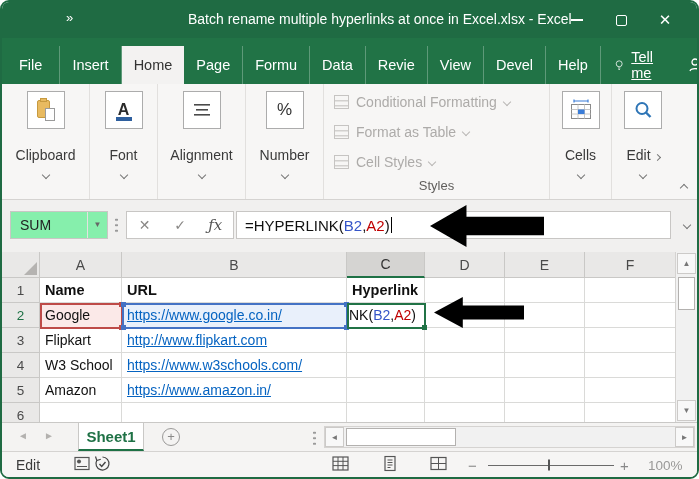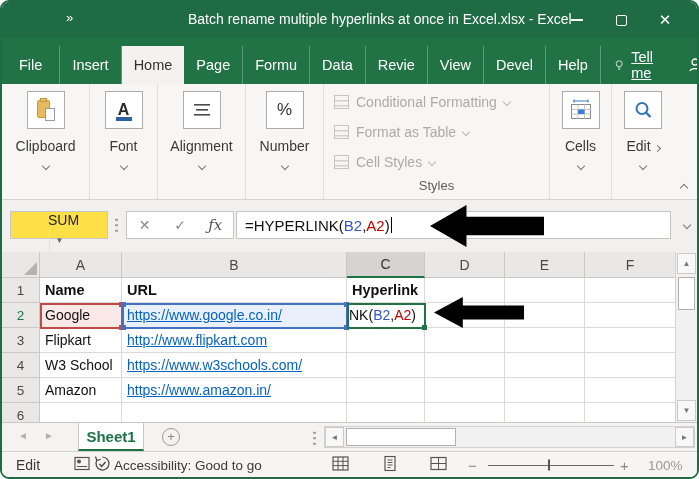--- a/index.html
+++ b/index.html
@@ -23,21 +23,21 @@
   .rtab.active { background:#F3F2F1; color:#333; border-right:none; }
   .tellme { height:38px; display:flex; align-items:center; gap:8px; padding:0 14px; font-size:14.5px;text-decoration:underline; }
   .share { height:38px; display:flex; align-items:center; gap:7px; padding:0 14px; margin-left:auto; font-size:14.5px; }
 
   
   .ribbon { position:absolute; top:82px; left:0; right:0; height:116px; background:#F7F6F5; border-bottom:1px solid #D5D3D1; }
   .rgroup { position:absolute; top:0; bottom:0; display:flex; flex-direction:column; align-items:center; border-right:1px solid #E2E0DE; }
   .g-clip { left:0; width:88px; } .g-font { left:88px; width:68px; } .g-align { left:156px; width:88px; } .g-num { left:244px; width:78px; }
   .g-cells { left:548px; width:62px; border-right:1px solid #E2E0DE; } .g-edit { left:610px; width:62px; border-right:none; }
   .iconbox { width:38px; height:38px; margin-top:7px; background:#fff; border:1px solid #ACACAC; display:flex; align-items:center; justify-content:center; position:relative; }
-  .glabel { margin-top:9px; font-size:14px; color:#3A3A3A; white-space:nowrap; }
+  .glabel { margin-top:18px; font-size:14px; color:#3A3A3A; white-space:nowrap; }
   .gchev { margin-top:9px; }
   .chv { display:inline-block; width:6px; height:6px; border-right:1.4px solid #777; border-bottom:1.4px solid #777; transform:rotate(45deg); }
   .chv.up { transform:rotate(-135deg); }
   .chv.right { transform:rotate(-45deg); }
   .chv.dis { border-color:#B9B7B5; }
   
   .clip-wrap { position:relative; width:18px; height:22px; }
   .clip-back { position:absolute; left:0; top:1px; width:13px; height:18px; background:#E8BA60; border:1px solid #C79A3F; border-radius:2px; }
   .clip-tab { position:absolute; left:3px; top:-1px; width:7px; height:4px; background:#E8BA60; border:1px solid #C79A3F; }
   .clip-page { position:absolute; right:0; bottom:0; width:10px; height:13px; background:#fff; border:1px solid #9A9A9A; }
@@ -54,21 +54,21 @@
   .styleszone { position:absolute; left:322px; top:0; width:226px; bottom:0; border-right:1px solid #E2E0DE; }
   .styleitem { position:absolute; left:10px; display:flex; align-items:center; gap:7px; color:#ADABA9; font-size:14px; white-space:nowrap; }
   .sticon { width:15px; height:14px; border:1px solid #C6C4C2; background:
     linear-gradient(#D2D0CE,#D2D0CE) 0 4px/100% 1.5px no-repeat,
     linear-gradient(#D2D0CE,#D2D0CE) 0 9px/100% 1.5px no-repeat; }
   .styleslabel { position:absolute; left:0; right:0; bottom:6px; text-align:center; color:#605E5C; font-size:13px; }
   .ribbon-collapse { position:absolute; right:10px; bottom:8px; }
 
   
   .fxbar { position:absolute; top:198px; left:0; right:0; height:52px; background:#F1F0EF; }
-  .namebox { position:absolute; left:8px; top:11px; width:98px; height:28px; background:#fde047; border:1px solid #C8C6C4; display:flex; align-items:center;flex-direction:column; }
+  .namebox { position:absolute; left:8px; top:11px; width:98px; height:28px; background:#86efac; border:1px solid #C8C6C4; display:flex; align-items:center; }
   .namebox .val { padding-left:9px; font-size:14px; color:#222; flex:1; }
   .namebox .dd { width:20px; text-align:center; color:#666; font-size:8px; border-left:1px solid #E4E2E0; line-height:26px; }
   .vdots { position:absolute; left:113px; top:17px; width:3px; height:16px;
     background:radial-gradient(circle,#9a9a9a 1.2px,transparent 1.4px) 0 0/3px 5.5px repeat-y; }
   .fxbtns { position:absolute; left:124px; top:11px; width:108px; height:28px; background:#fff; border:1px solid #C8C6C4; display:flex; }
   .fxbtn { width:36px; display:flex; align-items:center; justify-content:center; color:#8A8886; font-size:14px; }
   .fxbtn.fx { font-style:italic; font-family:"DejaVu Serif",serif; color:#555; font-size:15px; }
   .formulafield { position:absolute; left:234px; right:26px; top:11px; height:28px; background:#fff; border:1px solid #C8C6C4; display:flex; align-items:center; padding-left:8px; font-size:15px; white-space:nowrap; overflow:hidden; }
   .tok-k { color:#111; } .tok-b { color:#3555C8; } .tok-r { color:#C00000; }
   .caret { display:inline-block; width:1px; height:16px; background:#000; margin-left:1px; }
@@ -415,21 +415,20 @@
           <path d="M3 10.5h10" stroke="#555" stroke-width="1.2"></path>
         </svg>
     </span>
     <span class="st st-acc-ic">
       <svg width="17" height="16" viewBox="0 0 17 16">
           <path d="M8.5 1.5a6.5 6.5 0 1 1-5.8 3.5" fill="none" stroke="#444" stroke-width="1.2"></path>
           <path d="M1.5 1l1.3 4 4-1.3" fill="none" stroke="#444" stroke-width="1.2"></path>
           <path d="M5.5 8.5l2.2 2.5 3.8-4.5" fill="none" stroke="#444" stroke-width="1.4"></path>
         </svg>
     </span>
-    <span class="st st-acc">Accessibility: Good to go</span>
     <span class="viewbtn vb-normal">
       <svg width="17" height="15" viewBox="0 0 17 15">
           <rect x="1" y="1" width="15" height="13" fill="none" stroke="#555" stroke-width="1.2"></rect>
           <path d="M1 5.3h15M1 9.6h15M6 1v13M11 1v13" stroke="#555" stroke-width="1"></path>
         </svg>
     </span>
     <span class="viewbtn vb-layout">
       <svg width="16" height="16" viewBox="0 0 16 16">
           <rect x="3" y="1" width="10" height="14" fill="none" stroke="#555" stroke-width="1.2"></rect>
           <path d="M5.5 4.5h5M5.5 7h5M5.5 9.5h5M5.5 12h3" stroke="#555" stroke-width="1"></path>

